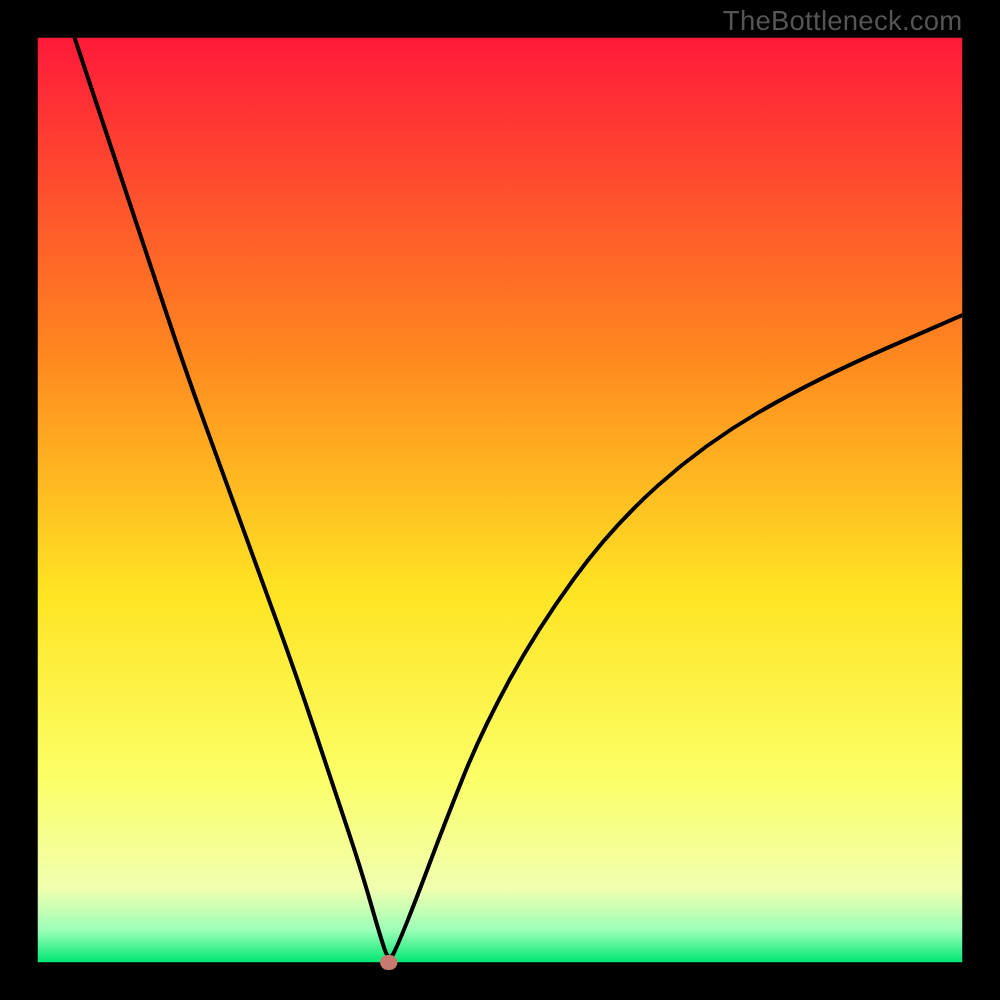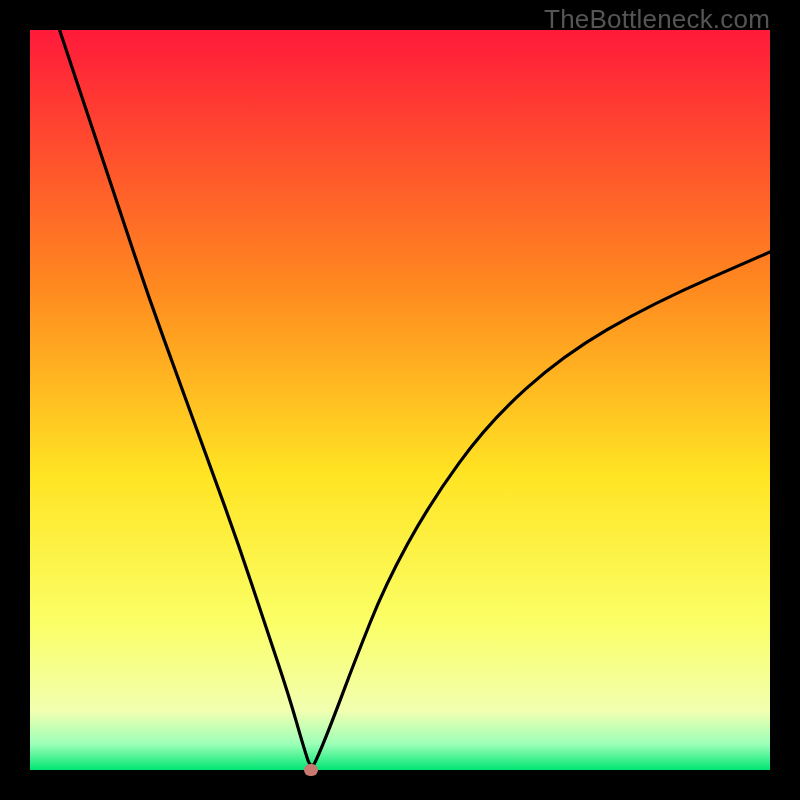--- a/index.html
+++ b/index.html
@@ -9,21 +9,21 @@
     height: 800px;
     background: #000;
     position: relative;
     font-family: Arial, Helvetica, sans-serif;
   }
   .watermark {
     position: absolute;
     top: 4px;
     right: 30px;
     color: #555;
-    font-size: 26px;
+    font-size: 22px;
     font-weight: 500;
     z-index: 10;
     letter-spacing: 0.2px;
     text-align: right;
   }
   .plot-frame {
     position: absolute;
     left: 30px;
     top: 30px;
     width: 740px;

